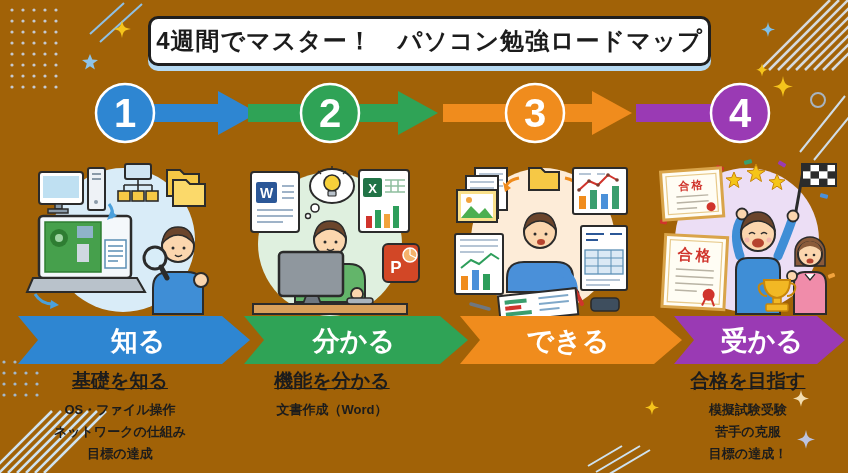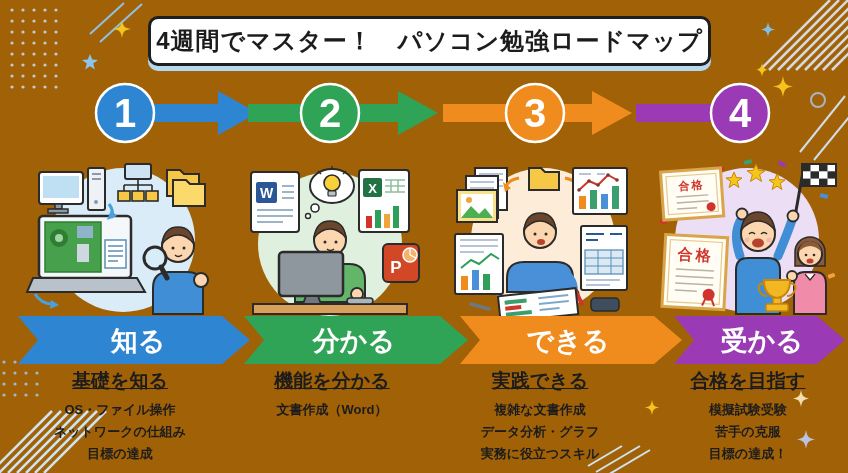--- a/index.html
+++ b/index.html
@@ -446,26 +446,20 @@
   <div id="col1" class="step-col">
     <div class="headline">基礎を知る</div>
     <div class="item">OS・ファイル操作</div>
     <div class="item">ネットワークの仕組み</div>
     <div class="item">目標の達成</div>
   </div>
   <div id="col2" class="step-col">
     <div class="headline">機能を分かる</div>
     <div class="item">文書作成（Word）</div>
   </div>
-  <div id="col3" class="step-col">
-    <div class="headline">実践できる</div>
-    <div class="item">複雑な文書作成</div>
-    <div class="item">データ分析・グラフ</div>
-    <div class="item">実務に役立つスキル</div>
-  </div>
   <div id="col4" class="step-col">
     <div class="headline">合格を目指す</div>
     <div class="item">模擬試験受験</div>
     <div class="item">苦手の克服</div>
     <div class="item">目標の達成！</div>
   </div>
 
 </div>
 
 </body></html>

